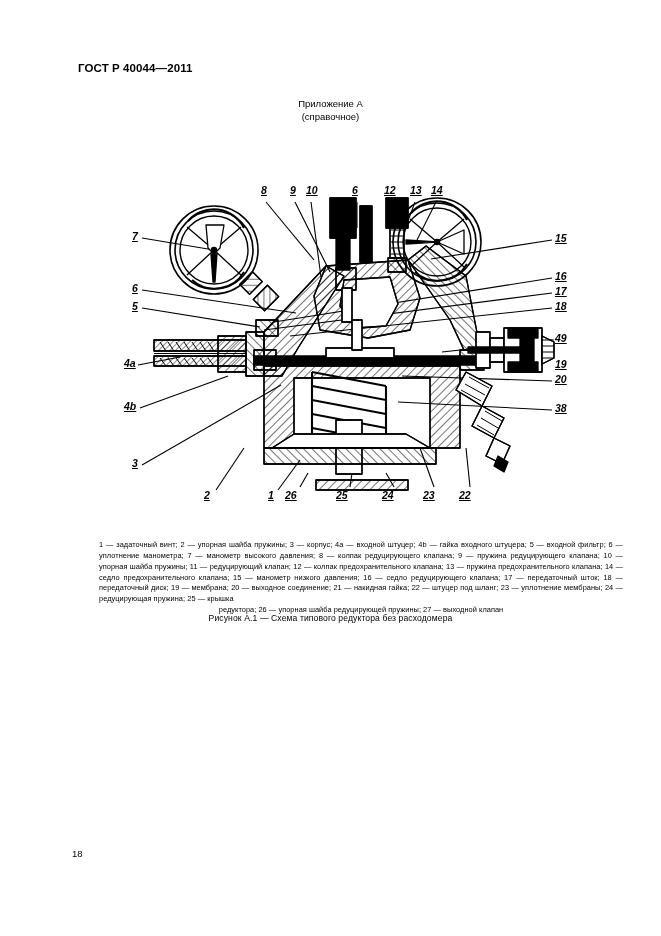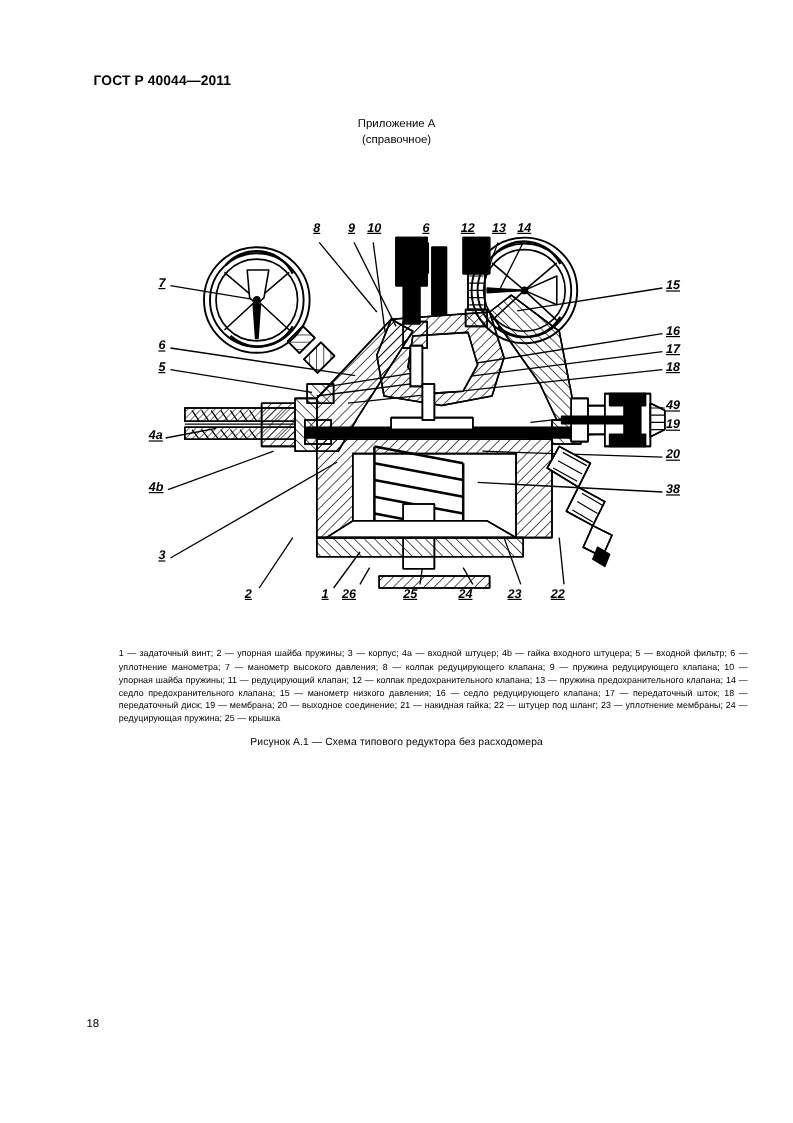--- a/index.html
+++ b/index.html
@@ -359,34 +359,35 @@
     <div class="callout" style="left:64px; top:121px;">5</div>
     <div class="callout" style="left:56px; top:178px;">4a</div>
     <div class="callout" style="left:56px; top:221px;">4b</div>
     <div class="callout" style="left:64px; top:278px;">3</div>
 
     <div class="callout" style="left:487px; top:53px;">15</div>
     <div class="callout" style="left:487px; top:91px;text-align:right;">16</div>
     <div class="callout" style="left:487px; top:106px;">17</div>
     <div class="callout" style="left:487px; top:121px;">18</div>
     <div class="callout" style="left:487px; top:153px;">49</div>
-    <div class="callout" style="left:487px; top:169px;">19</div>
+    <div class="callout" style="left:487px; top:179px;">19</div>
     <div class="callout" style="left:487px; top:194px;">20</div>
     <div class="callout" style="left:487px; top:223px;">38</div>
 
     <div class="callout" style="left:136px; top:310px;">2</div>
     <div class="callout" style="left:200px; top:310px;">1</div>
     <div class="callout" style="left:217px; top:310px;">26</div>
     <div class="callout" style="left:268px; top:310px;">25</div>
     <div class="callout" style="left:314px; top:310px;">24</div>
     <div class="callout" style="left:355px; top:310px;">23</div>
     <div class="callout" style="left:391px; top:310px;">22</div>
   </div>
 
   <div class="legend">
     <span>1 — задаточный винт; 2 — упорная шайба пружины; 3 — корпус; 4a — входной штуцер; 4b — гайка входного штуцера; 5 — входной фильтр; 6 — уплотнение манометра; 7 — манометр высокого давления; 8 — колпак редуцирующего клапана; 9 — пружина редуцирующего клапана; 10 — упорная шайба пружины; 11 — редуцирующий клапан; 12 — колпак предохранительного клапана; 13 — пружина предохранительного клапана; 14 — седло предохранительного клапана; 15 — манометр низкого давления; 16 — седло редуцирующего клапана; 17 — передаточный шток; 18 — передаточный диск; 19 — мембрана; 20 — выходное соединение; 21 — накидная гайка; 22 — штуцер под шланг; 23 — уплотнение мембраны; 24 — редуцирующая пружина; 25 — крышка</span>
+    <span class="last-line">редуктора; 26 — упорная шайба редуцирующей пружины; 27 — выходной клапан</span>
   </div>
 
   <div class="figure-caption">Рисунок А.1 — Схема типового редуктора без расходомера</div>
 
   <div class="page-number">18</div>
 
 </div>
 
 </body></html>

